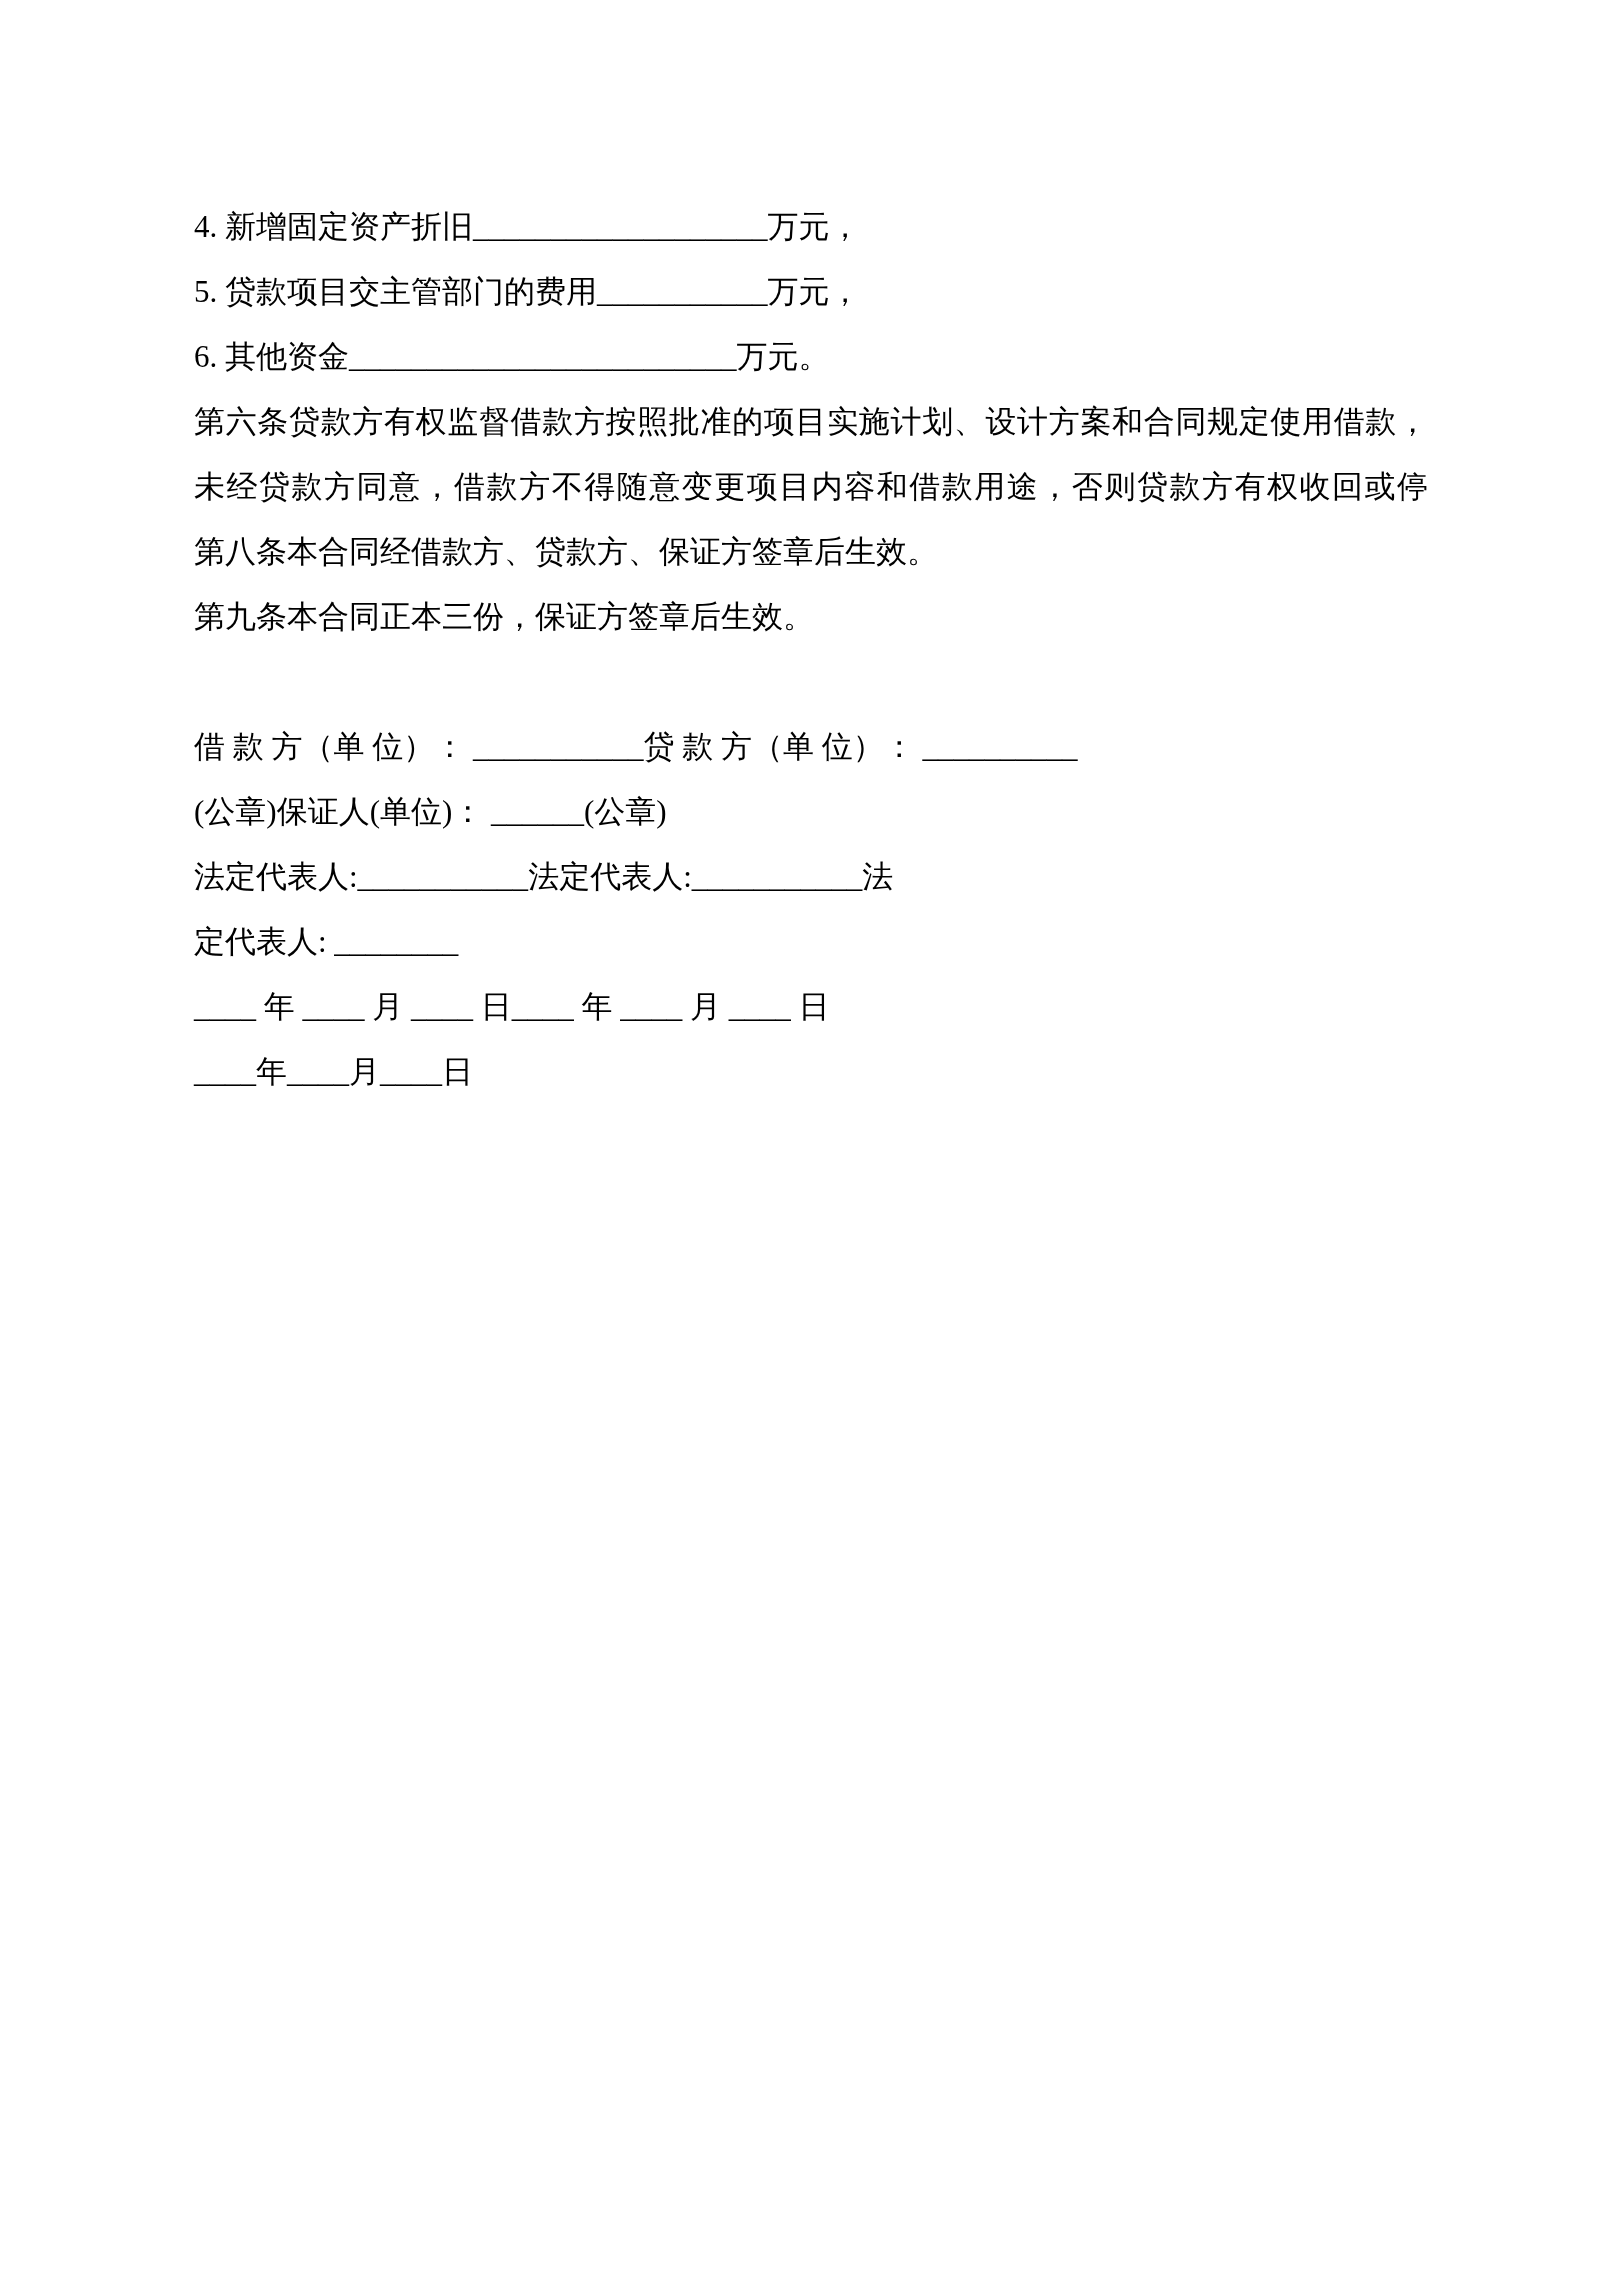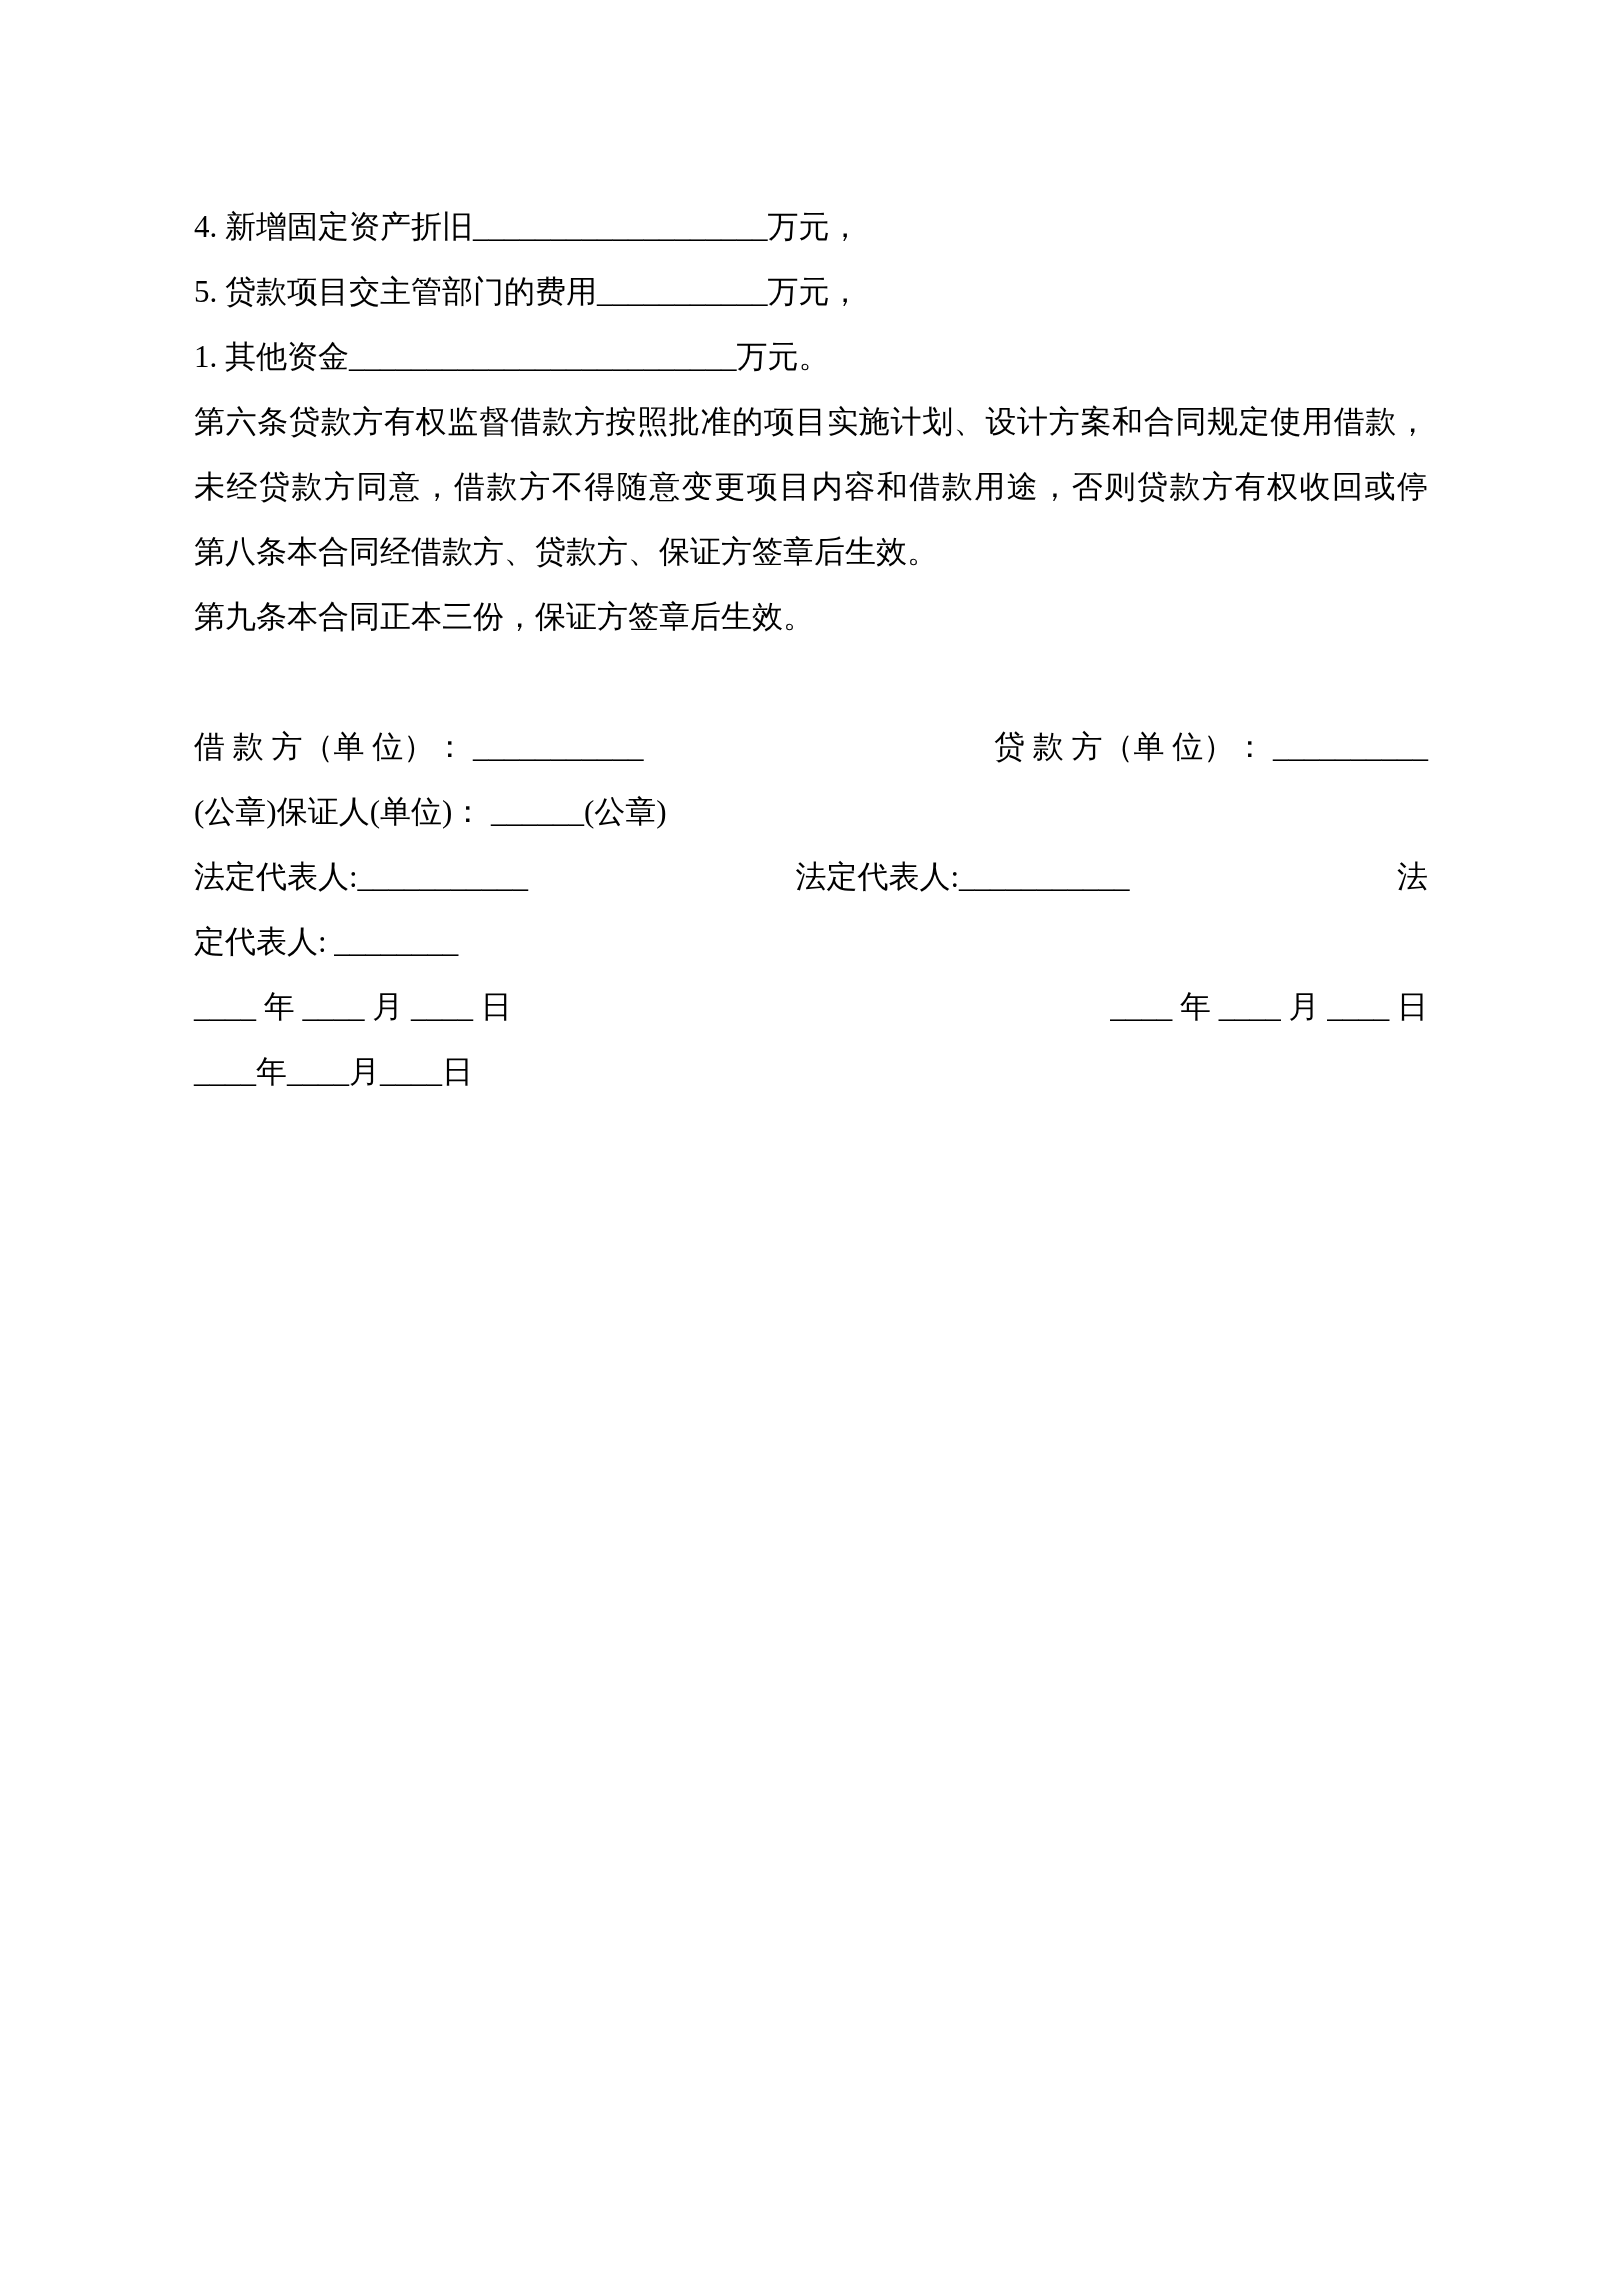--- a/index.html
+++ b/index.html
@@ -32,21 +32,20 @@
   .line.wrapline {
     white-space: pre-wrap;
     text-align: justify;
     text-align-last: justify;
   }
   .line.blank {
     height: 65px;
   }
   .row-between {
     display: flex;
-    justify-content: space-between;
     align-items: baseline;
     white-space: pre;
   }
   .footer {
     position: absolute;
     left: 0;
     right: 0;
     top: 2120px;
     text-align: center;
     font-size: 23px;
@@ -55,21 +54,21 @@
   }
 </style>
 </head>
 <body>
 
 <div class="page">
   <div class="content">
 
     <div class="line">4. 新增固定资产折旧___________________万元，</div>
     <div class="line">5. 贷款项目交主管部门的费用___________万元，</div>
-    <div class="line">1. 其他资金_________________________万元。</div>
+    <div class="line">6. 其他资金_________________________万元。</div>
 
     <div class="line wrapline">第六条贷款方有权监督借款方按照批准的项目实施计划、设计方案和合同规定使用借款，</div>
     <div class="line wrapline">未经贷款方同意，借款方不得随意变更项目内容和借款用途，否则贷款方有权收回或停</div>
 
     <div class="line">第八条本合同经借款方、贷款方、保证方签章后生效。</div>
     <div class="line">第九条本合同正本三份，保证方签章后生效。</div>
 
     <div class="line blank"></div>
 
     <div class="row-between">

